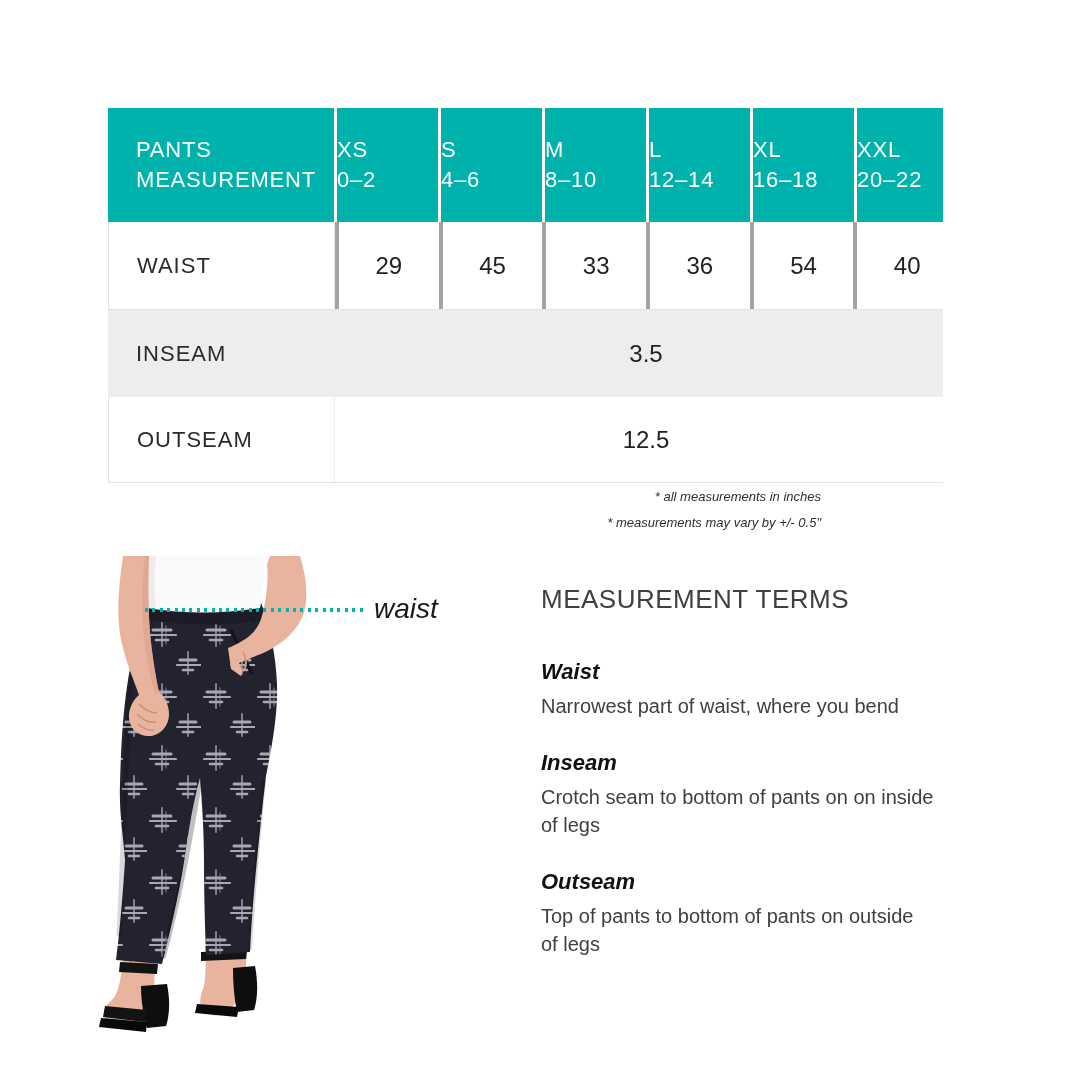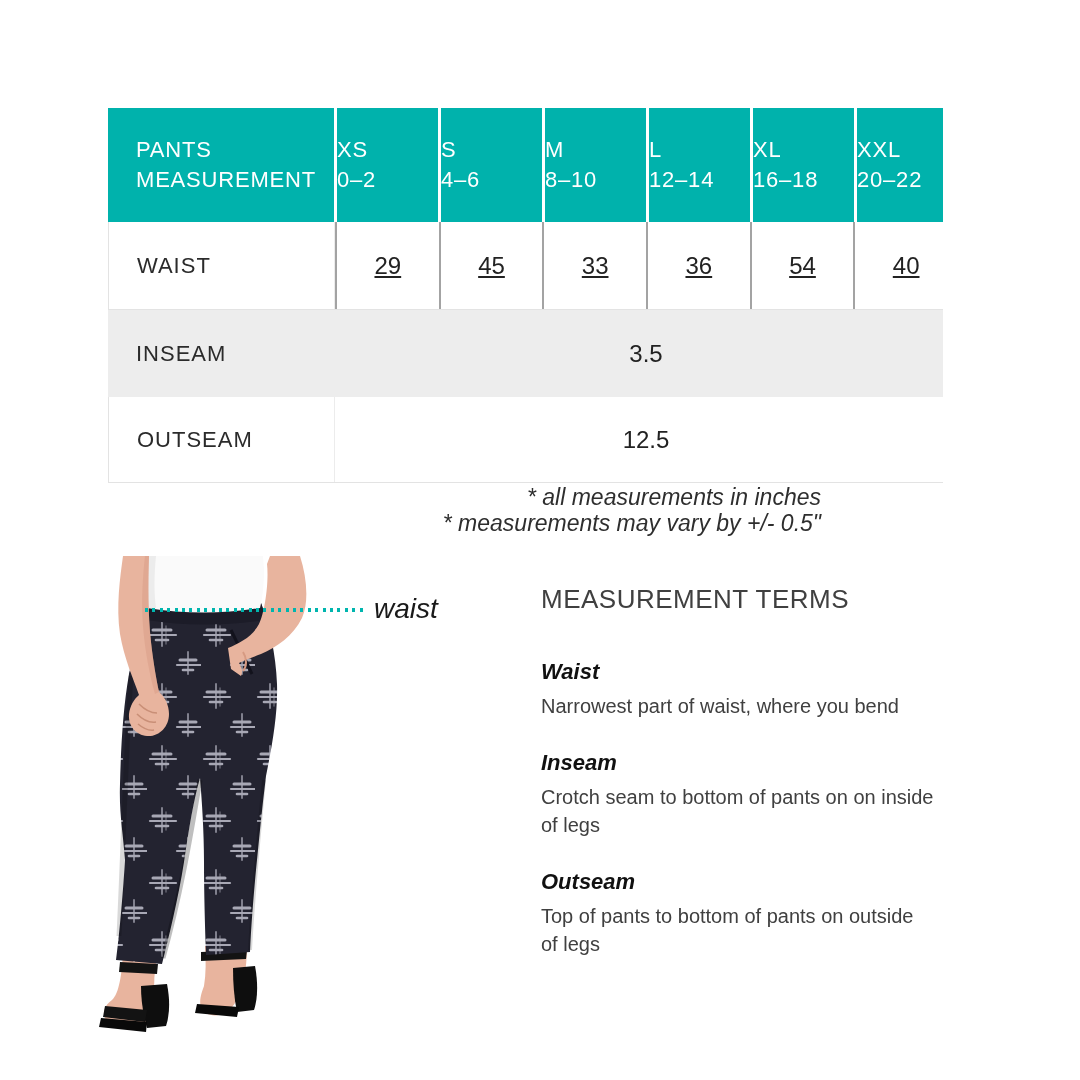--- a/index.html
+++ b/index.html
@@ -26,29 +26,29 @@
     display:flex; align-items:center; padding-left:28px;
     font-size:22px; letter-spacing:1px; color:#2b2b2b;
   }
   .cell-val {
     display:flex; align-items:center; justify-content:center;
     font-size:24px; color:#222222;
   }
   .row-waist  { height:88px; }
   .row-inseam { height:87px; }
   .row-outseam{ height:86px; }
-  .row-waist .cell-val { border-left:2px solid #a3a3a3;text-decoration:underline; }
+  .row-waist .cell-val { border-left:4px solid #a3a3a3; }
   .row-waist .row-label { border-right:1px solid #ececec; }
   .row-waist .cell-val:first-of-type { border-left:none; }
   .row-outseam .row-label { border-right:1px solid #ececec; }
   .span-cell { grid-column:2 / -1; }
 
   .table-notes {
     position:absolute; top:484px; right:122px; text-align:right;
-    font-style:italic; font-size:23px; line-height:26px; color:#2e2e2e;
+    font-style:italic; font-size:13px; line-height:26px; color:#2e2e2e;
   }
 
   
   .model-figure { position:absolute; left:93px; top:556px; width:270px; height:505px; }
   .waist-line {
     position:absolute; left:145px; top:608px; width:222px; height:4px;
     background:repeating-linear-gradient(90deg, #00b5ae 0 3px, transparent 3px 7.4px);
   }
   .waist-label {
     position:absolute; left:374px; top:593px;

